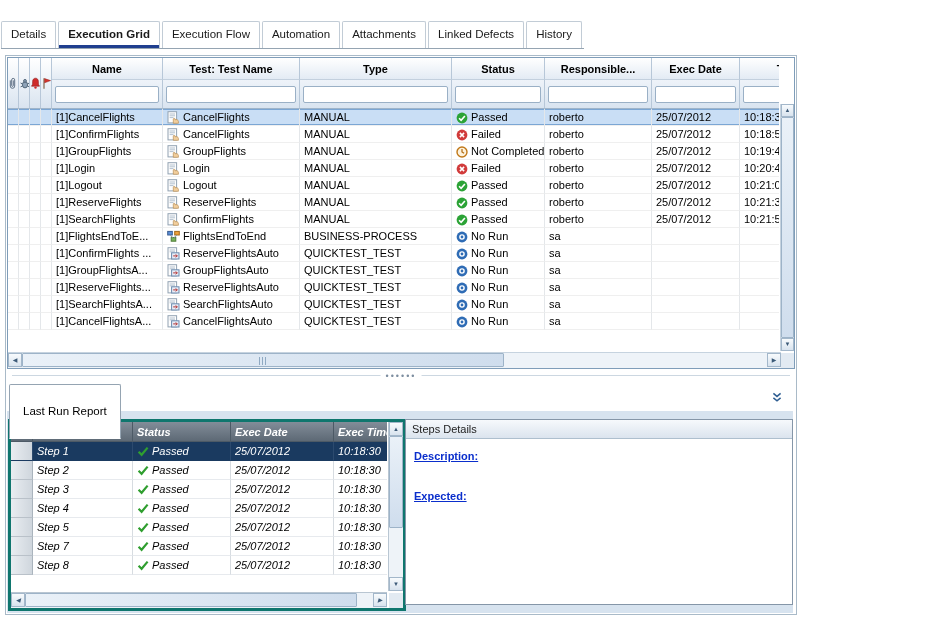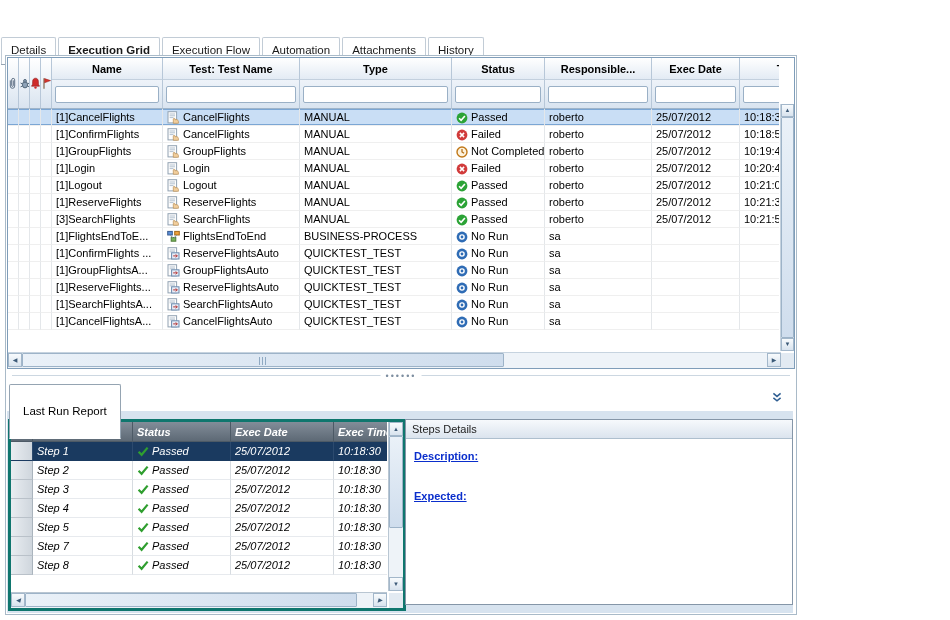--- a/index.html
+++ b/index.html
@@ -1,20 +1,20 @@
 <!DOCTYPE html>
 <html><head>
 <meta charset="utf-8">
 <style>
   html,body{margin:0;padding:0;}
   body{width:950px;height:620px;background:#fff;font-family:"Liberation Sans",sans-serif;}
   .screen{position:relative;width:950px;height:620px;overflow:hidden;background:#fff;font-size:11px;color:#000;}
 
   
-  .tabbar{position:absolute;left:1px;top:21px;height:27px;display:inline-flex;align-items:flex-end;border-bottom:1px solid #95a4b2;background:#fff;margin-top:16px;}
+  .tabbar{position:absolute;left:1px;top:21px;height:27px;display:inline-flex;align-items:flex-end;border-bottom:1px solid #95a4b2;background:#fff;}
   .tab{flex:0 0 auto;height:26px;line-height:25px;padding:0 9px;background:#fff;border:1px solid #c2ccd6;border-bottom:none;border-radius:2px 2px 0 0;margin-right:2px;font-size:11.5px;color:#1a1a1a;white-space:nowrap;cursor:default;}
   .tab.active{font-weight:bold;box-shadow:inset 0 -3px 0 0 #1f3e8f;}
 
   
   .outer{position:absolute;left:5px;top:55px;width:790px;height:558px;border:1px solid #a9bac8;background:#fff;}
 
   
   .grid-wrap{position:absolute;left:1px;top:1px;width:786px;height:310px;border:1px solid #7f9db9;background:#fff;}
   .grid-clip{position:absolute;left:0;top:0;width:771px;height:293px;overflow:hidden;}
   table.main-grid{border-collapse:separate;border-spacing:0;table-layout:fixed;width:832px;}
@@ -88,20 +88,21 @@
 <body>
 
 <div class="screen">
 
   <div class="tabbar" id="tabbar">
       <div class="tab">Details</div>
       <div class="tab active">Execution Grid</div>
       <div class="tab">Execution Flow</div>
       <div class="tab">Automation</div>
       <div class="tab">Attachments</div>
+      <div class="tab">Linked Defects</div>
       <div class="tab">History</div>
     </div>
 
   <div class="outer">
 
     <div class="grid-wrap">
       <div class="grid-clip">
         <table class="main-grid">
           <colgroup>
             <col style="width:11px">
@@ -297,28 +298,28 @@
                     </svg></span><span class="txt">Passed</span></td>
                 <td class="cell resp-cell">roberto</td>
                 <td class="cell date-cell">25/07/2012</td>
                 <td class="cell time-cell">10:21:3</td>
               </tr>
               <tr class="grid-row">
                 <td class="cell ind-cell"></td>
                 <td class="cell ind-cell"></td>
                 <td class="cell ind-cell"></td>
                 <td class="cell ind-cell"></td>
-                <td class="cell name-cell">[3]SearchFlights</td>
+                <td class="cell name-cell">[1]SearchFlights</td>
                 <td class="cell test-cell"><span class="icn"><svg width="13" height="13" viewBox="0 0 13 13">
                       <rect x="1" y="0.7" width="8.6" height="11.2" fill="#fdfdfd" stroke="#92a2b2"></rect>
                       <line x1="2.6" y1="3" x2="8" y2="3" stroke="#b3c1cf"></line>
                       <line x1="2.6" y1="4.8" x2="8" y2="4.8" stroke="#b3c1cf"></line>
                       <line x1="2.6" y1="6.6" x2="6.5" y2="6.6" stroke="#b3c1cf"></line>
                       <path d="M6.3 8.2 c0-1.2 1.7-1.2 1.7 0 l0 0.6 c1.7-0.6 3.4 0.2 3.4 1.7 l0 1.8 -5.1 0 z" fill="#f2cf9e" stroke="#b78e54" stroke-width="0.7"></path>
-                    </svg></span><span class="txt">SearchFlights</span></td>
+                    </svg></span><span class="txt">ConfirmFlights</span></td>
                 <td class="cell type-cell">MANUAL</td>
                 <td class="cell status-cell"><span class="icn"><svg width="12" height="12" viewBox="0 0 12 12">
                       <circle cx="6" cy="6" r="5.4" fill="#2ba336"></circle>
                       <path d="M3.1 6.3 L5.1 8.3 L8.9 3.9" fill="none" stroke="#fff" stroke-width="1.6"></path>
                     </svg></span><span class="txt">Passed</span></td>
                 <td class="cell resp-cell">roberto</td>
                 <td class="cell date-cell">25/07/2012</td>
                 <td class="cell time-cell">10:21:5</td>
               </tr>
               <tr class="grid-row">

